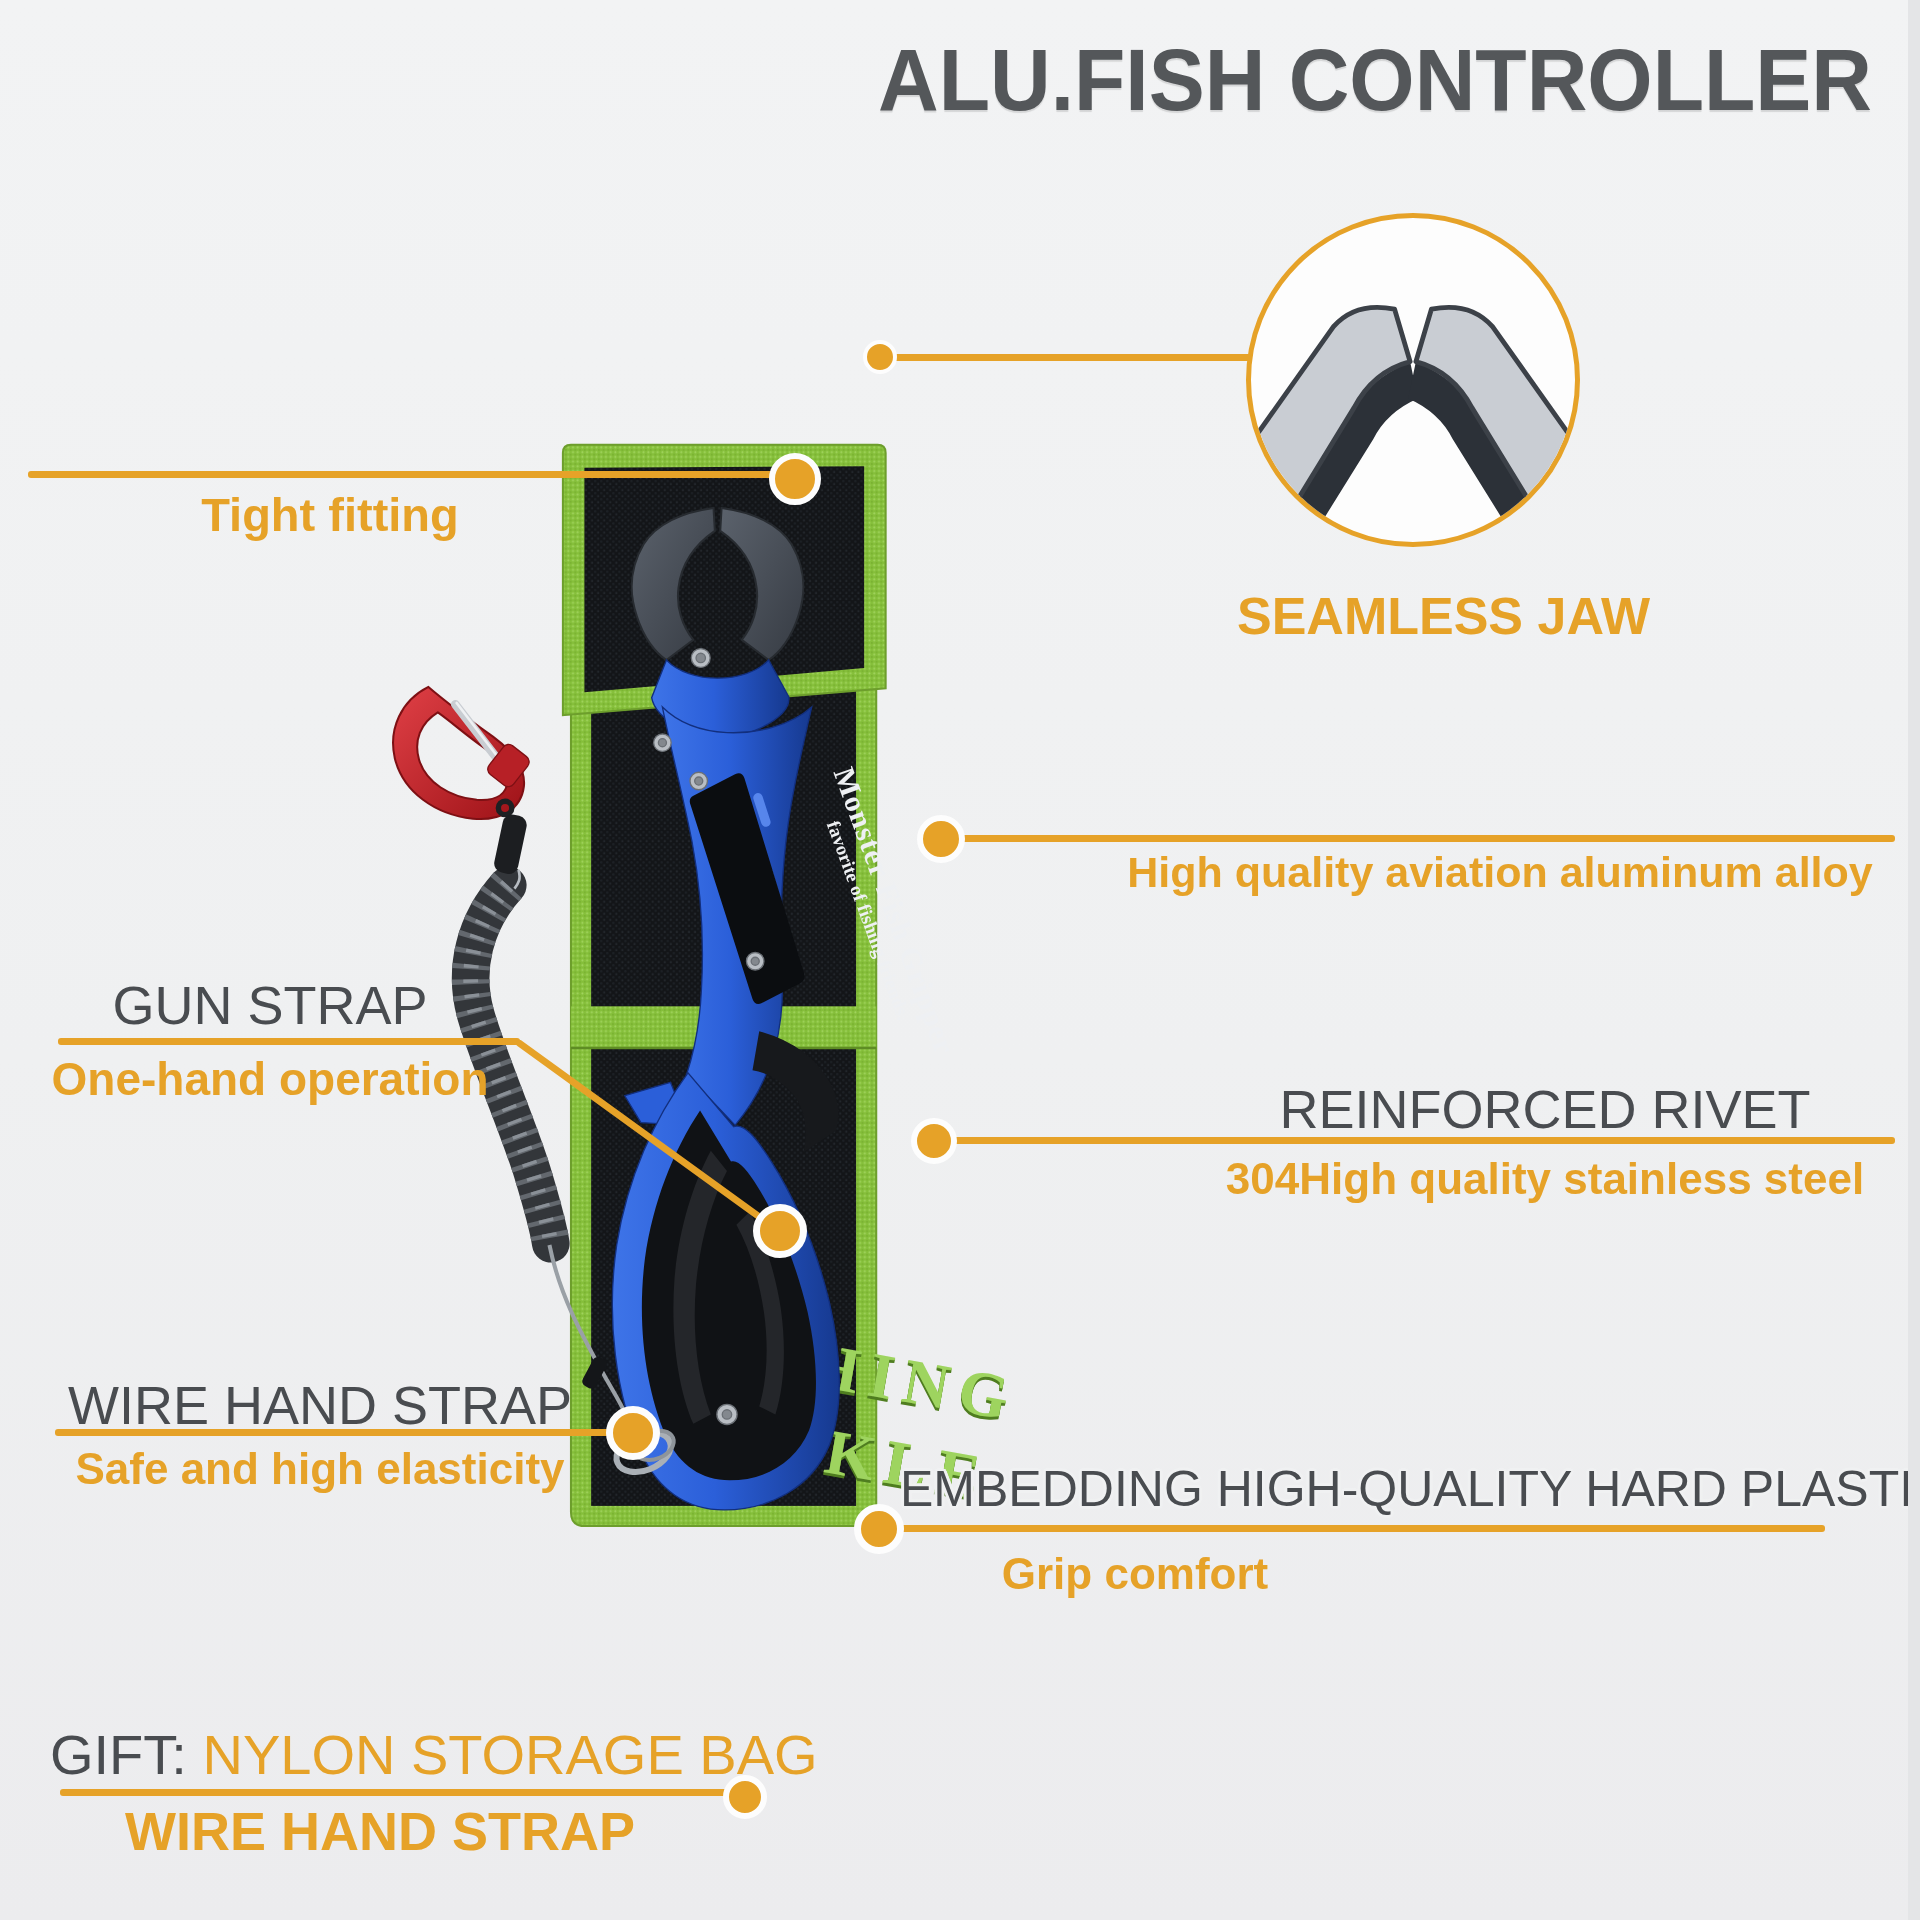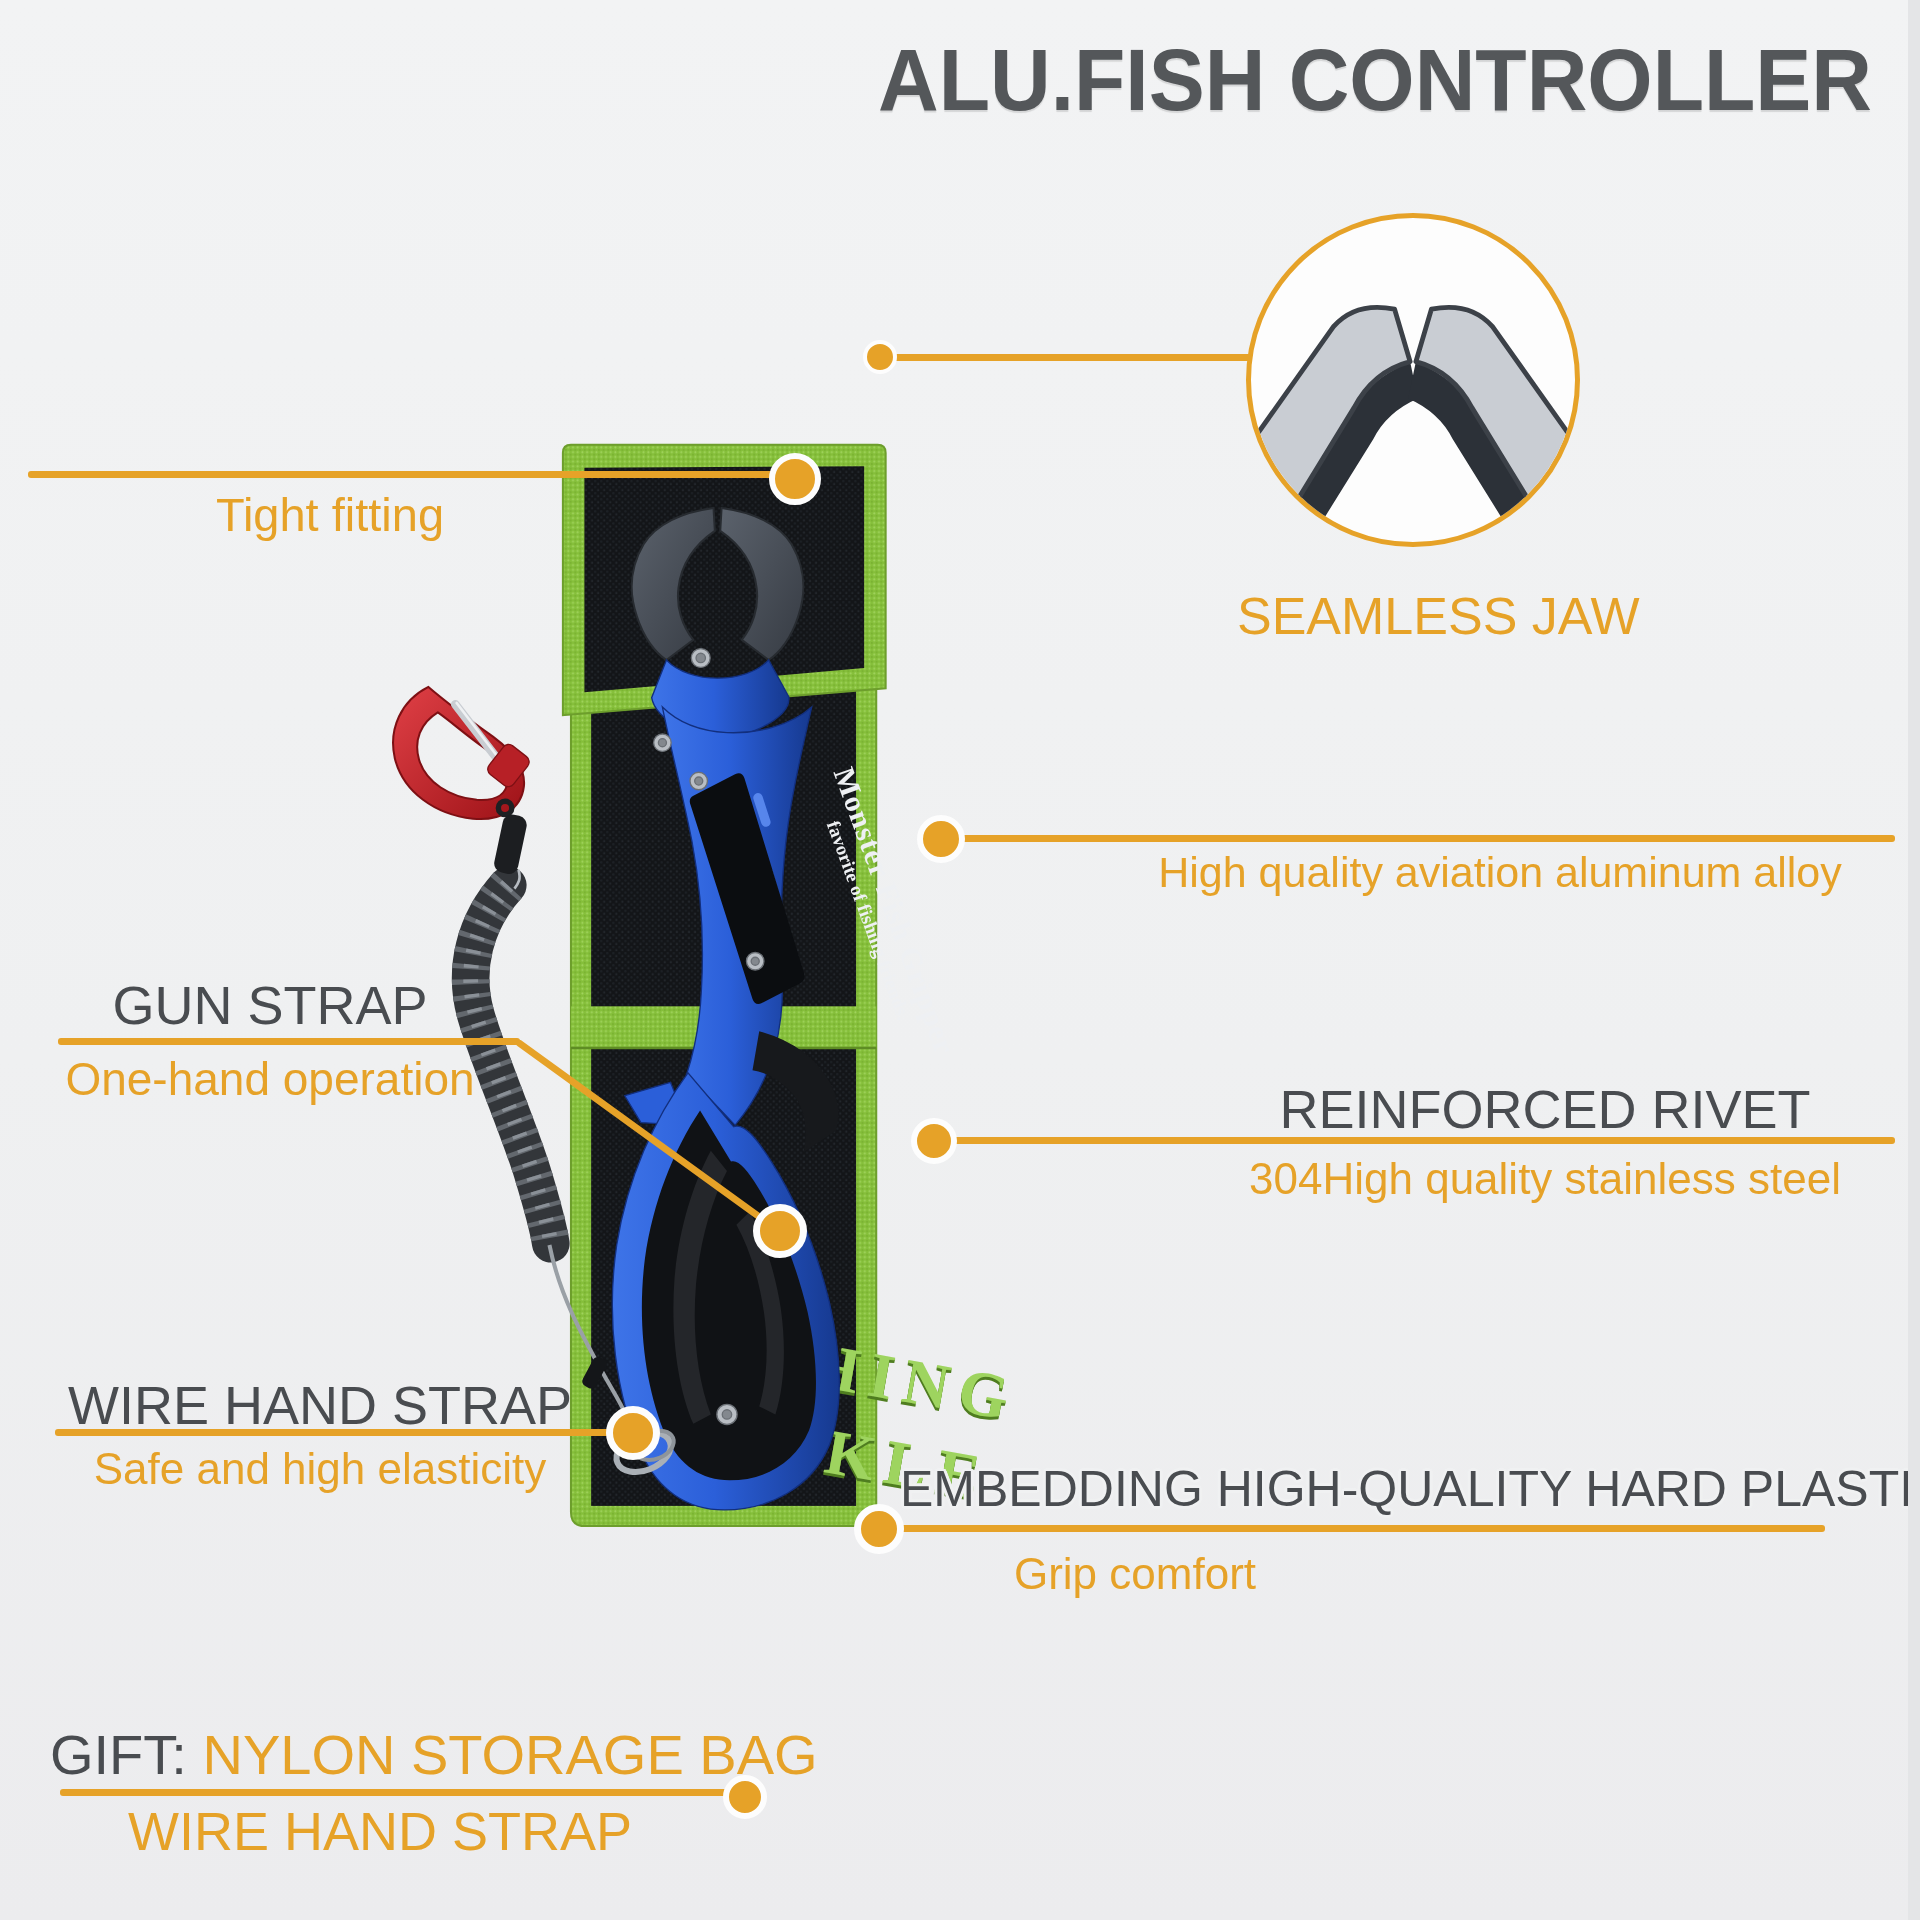--- a/index.html
+++ b/index.html
@@ -12,21 +12,21 @@
   
   .main-title{
     top:30px;right:36px;
     font-size:84px;font-weight:bold;letter-spacing:0px;
     color:#54575a;transform:scaleY(1.04);transform-origin:top right;
     text-shadow:0 2px 1px rgba(0,0,0,.12);
     white-space:nowrap;
   }
   
   .co-title{color:#494c50;font-size:54px;font-weight:400;text-align:center;white-space:nowrap;}
-  .co-sub{color:#e6a228;font-size:44px;font-weight:400;text-align:center;white-space:nowrap;}
+  .co-sub{color:#e6a228;font-size:44px;font-weight:700;text-align:center;white-space:nowrap;}
   .outlined{
     text-shadow:-2px -2px 0 #f0f1f2,2px -2px 0 #f0f1f2,-2px 2px 0 #f0f1f2,2px 2px 0 #f0f1f2,
                  0 -3px 0 #f0f1f2,0 3px 0 #f0f1f2,-3px 0 0 #f0f1f2,3px 0 0 #f0f1f2;
   }
   
   .cline{position:absolute;height:7px;background:#e6a228;border-radius:3px;z-index:40;}
   .cdot{position:absolute;border-radius:50%;background:#e6a228;border-style:solid;border-color:#fdfdfd;z-index:45;box-sizing:content-box;}
   
   .inset{
     left:1246px;top:213px;width:334px;height:334px;border-radius:50%;

